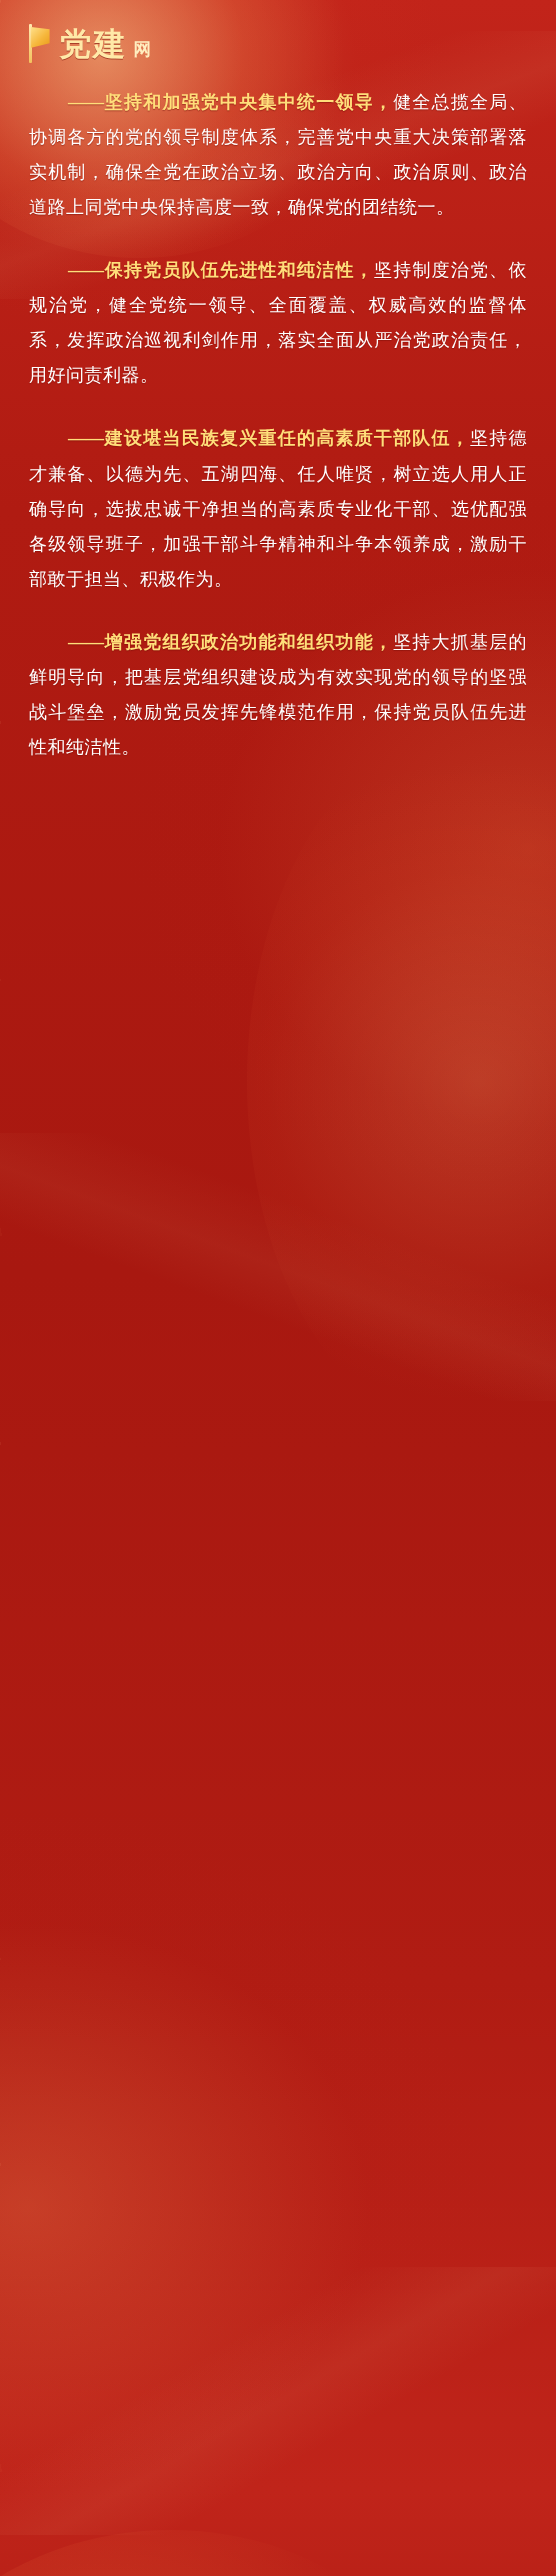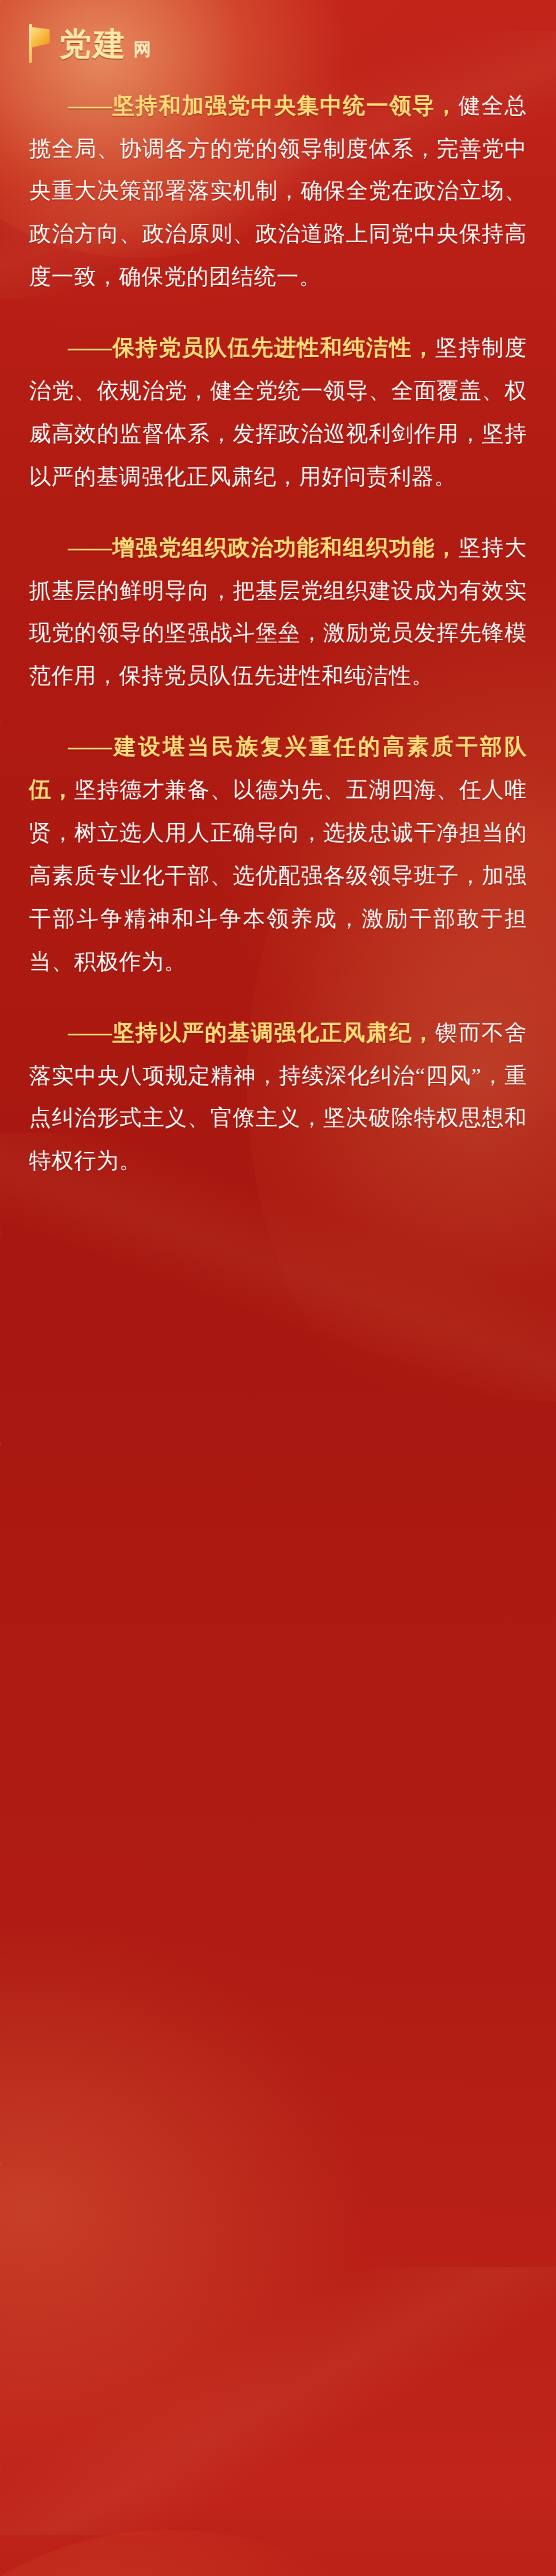--- a/index.html
+++ b/index.html
@@ -120,21 +120,21 @@
     position: relative;
     top: 5.2px;
   }
 
   
   .article {
     padding: 6.2px 29px 62px 29px;
   }
   .para {
     margin: 0 0 28px 0;
-    font-size: 22px;
+    font-size: 18px;
     line-height: 1.95;
     color: #ffffff;
     text-align: justify;
     text-justify: inter-ideograph;
     text-indent: 39px;
     letter-spacing: 0.5px;
     text-shadow: 0 0.5px 1px rgba(110,10,6,0.45);
   }
   .para:last-child { margin-bottom: 0; }
   .lead {
@@ -171,32 +171,29 @@
     </div>
 
     <div class="article">
 
       <p class="para">
         <span class="dash">——</span><span class="lead">坚持和加强党中央集中统一领导，</span><span>健全总揽全局、协调各方的党的领导制度体系，完善党中央重大决策部署落实机制，确保全党在政治立场、政治方向、政治原则、政治道路上同党中央保持高度一致，确保党的团结统一。</span>
       </p>
 
 
       <p class="para">
-        <span class="dash">——</span><span class="lead">保持党员队伍先进性和纯洁性，</span><span>坚持制度治党、依规治党，健全党统一领导、全面覆盖、权威高效的监督体系，发挥政治巡视利剑作用，坚持以严的基调强化正风肃纪，用好问责利器。</span>
-      </p>
-
-      <p class="para">
-        <span class="dash">——</span><span class="lead">增强党组织政治功能和组织功能，</span><span>坚持大抓基层的鲜明导向，把基层党组织建设成为有效实现党的领导的坚强战斗堡垒，激励党员发挥先锋模范作用，保持党员队伍先进性和纯洁性。</span>
+        <span class="dash">——</span><span class="lead">保持党员队伍先进性和纯洁性，</span><span>坚持制度治党、依规治党，健全党统一领导、全面覆盖、权威高效的监督体系，发挥政治巡视利剑作用，落实全面从严治党政治责任，用好问责利器。</span>
       </p>
 
       <p class="para">
         <span class="dash">——</span><span class="lead">建设堪当民族复兴重任的高素质干部队伍，</span><span>坚持德才兼备、以德为先、五湖四海、任人唯贤，树立选人用人正确导向，选拔忠诚干净担当的高素质专业化干部、选优配强各级领导班子，加强干部斗争精神和斗争本领养成，激励干部敢于担当、积极作为。</span>
       </p>
 
       <p class="para">
-        <span class="dash">——</span><span class="lead">坚持以严的基调强化正风肃纪，</span><span>锲而不舍落实中央八项规定精神，持续深化纠治“四风”，重点纠治形式主义、官僚主义，坚决破除特权思想和特权行为。</span>
+        <span class="dash">——</span><span class="lead">增强党组织政治功能和组织功能，</span><span>坚持大抓基层的鲜明导向，把基层党组织建设成为有效实现党的领导的坚强战斗堡垒，激励党员发挥先锋模范作用，保持党员队伍先进性和纯洁性。</span>
       </p>
+
 
 
     </div>
   </div>
 </div>
 
 
 </body></html>

